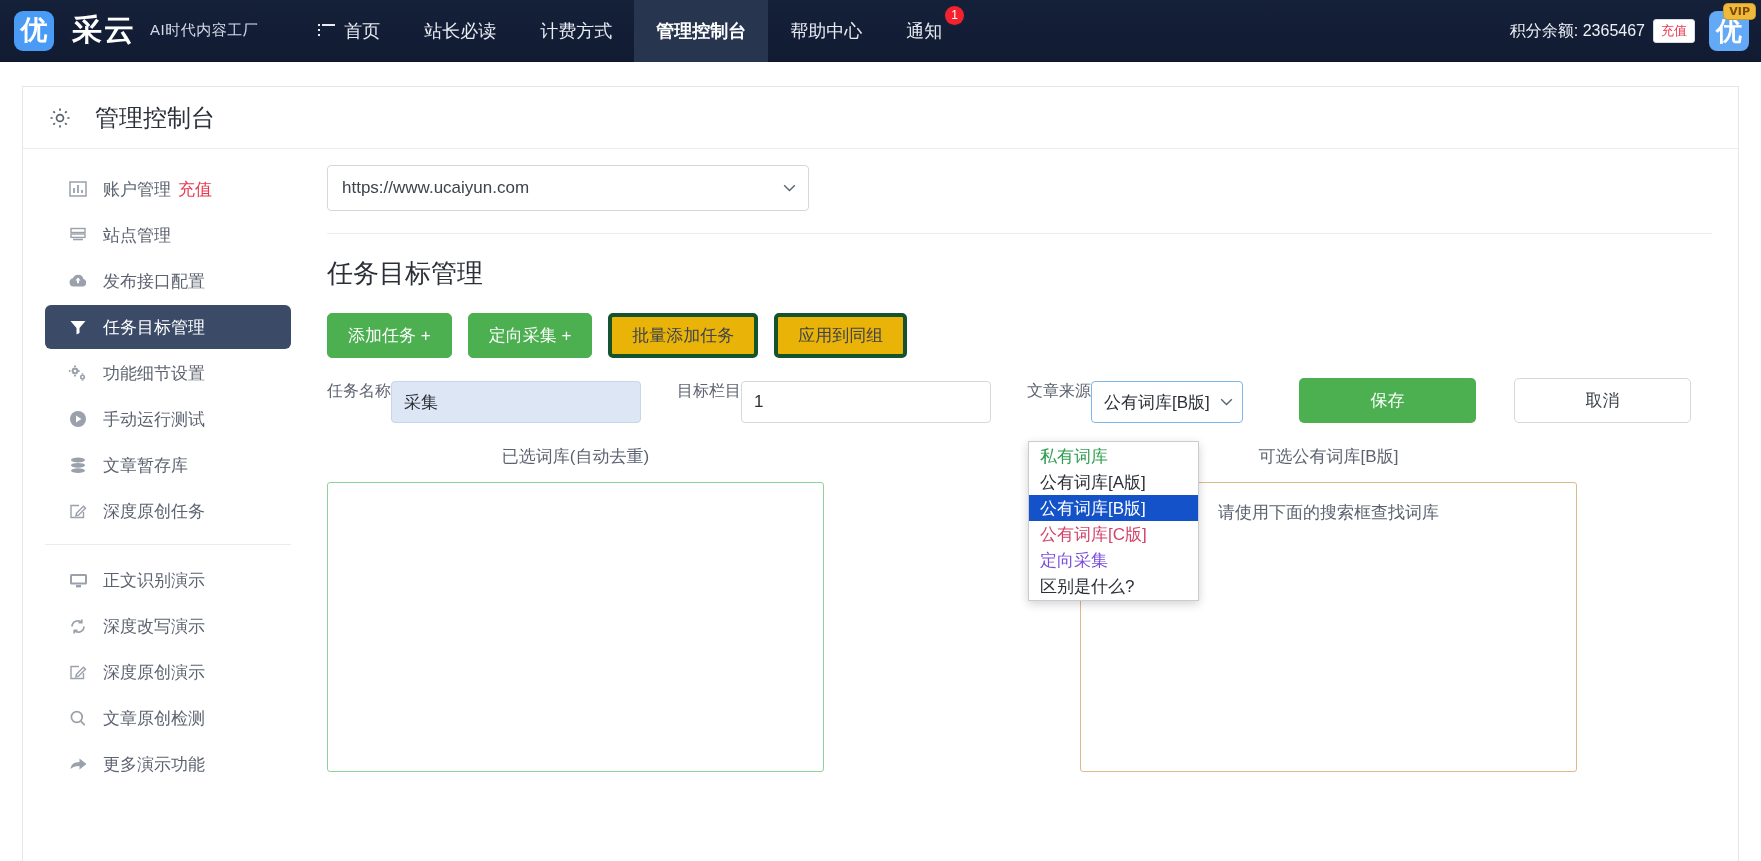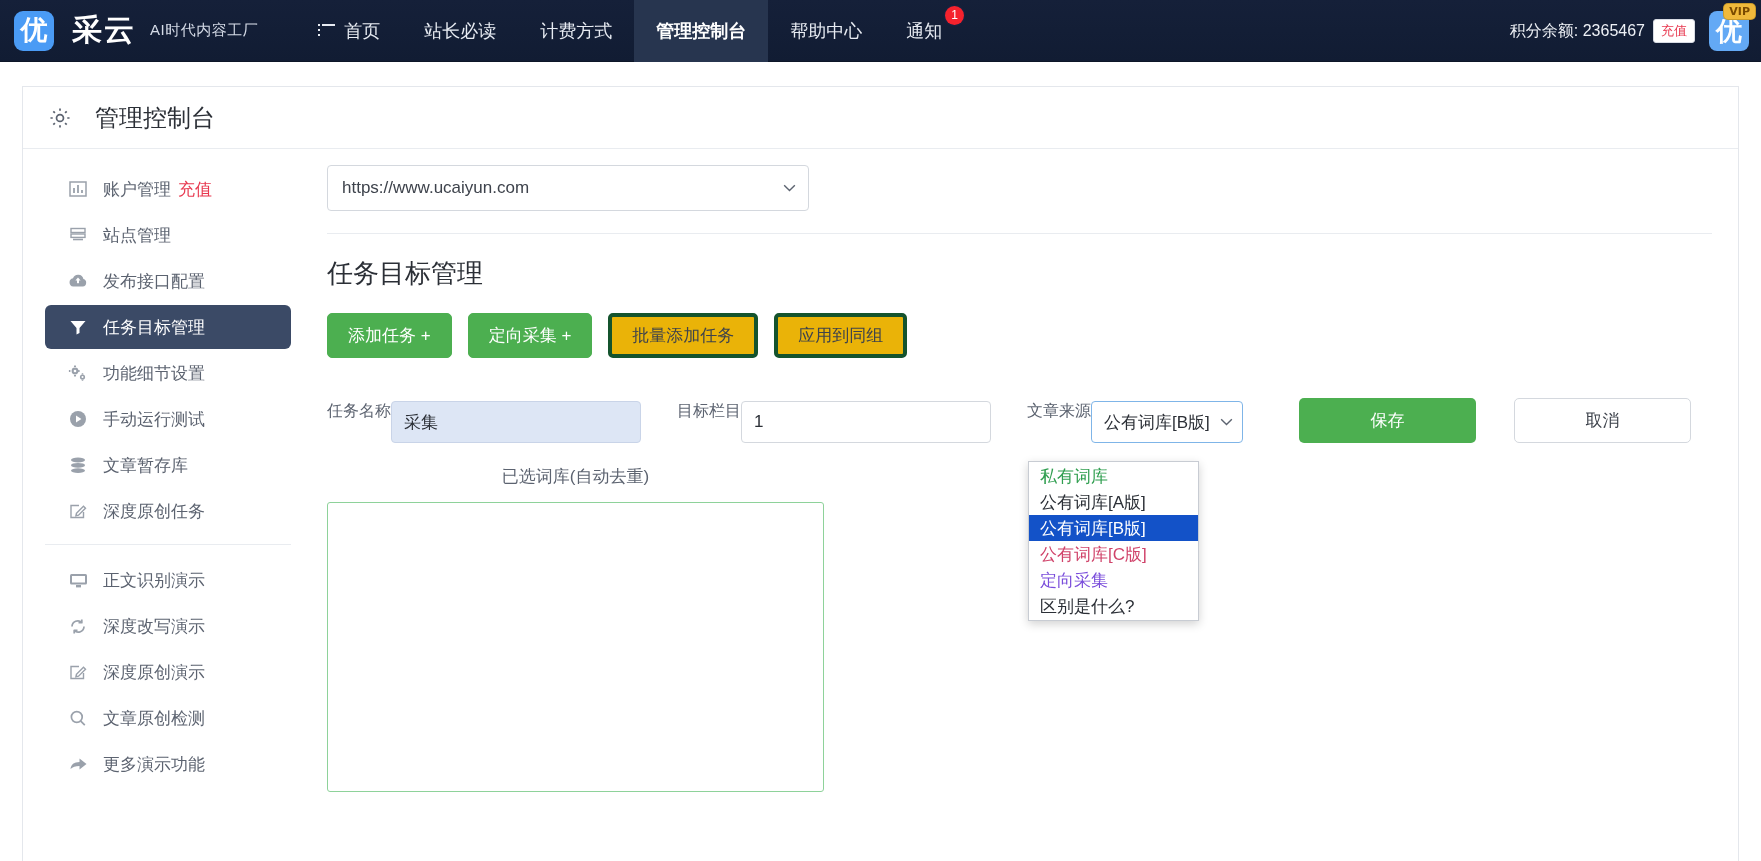--- a/index.html
+++ b/index.html
@@ -277,21 +277,21 @@
     border-radius: 5px;
     display: flex; align-items: center; justify-content: center;
     font-size: 17px; cursor: pointer;
   }
   .btn-cancel {
     width: 177px; height: 45px;
     background: #fff; color: #3e434c;
     border: 1px solid #d4d8de;
     border-radius: 5px;
     display: flex; align-items: center; justify-content: center;
-    font-size: 17px; cursor: pointer; margin-top: 20px;
+    font-size: 17px; cursor: pointer;
   }
 
   .panels { display: flex; margin-top: 22px; gap: 0; }
   .panel { display: flex; flex-direction: column; }
   .panel-head {
     text-align: center;
     font-size: 17px;
     color: #5c6370;
     margin-bottom: 14px;
   }
@@ -567,17 +567,23 @@
 
         <div class="btn-save" style="margin-right:38px;">保存</div>
         <div class="btn-cancel">取消</div>
       </div>
 
       <div class="panels">
         <div class="panel panel-left">
           <div class="panel-head">已选词库(自动去重)</div>
           <div class="panel-box"></div>
         </div>
+        <div class="panel panel-right">
+          <div class="panel-head">可选公有词库[B版]</div>
+          <div class="panel-box">
+            <span>请使用下面的搜索框查找词库</span>
+          </div>
+        </div>
       </div>
 
     </div>
   </div>
 </div>
 
 </body></html>

